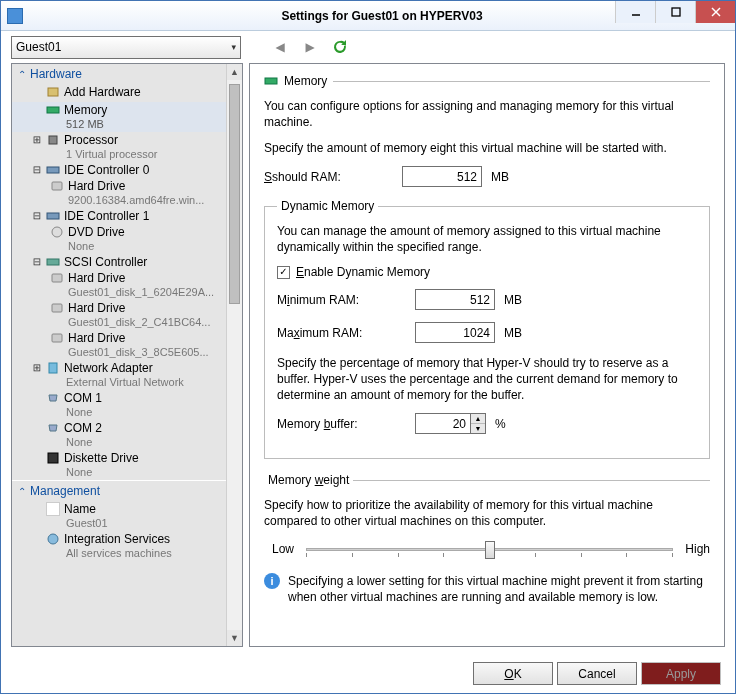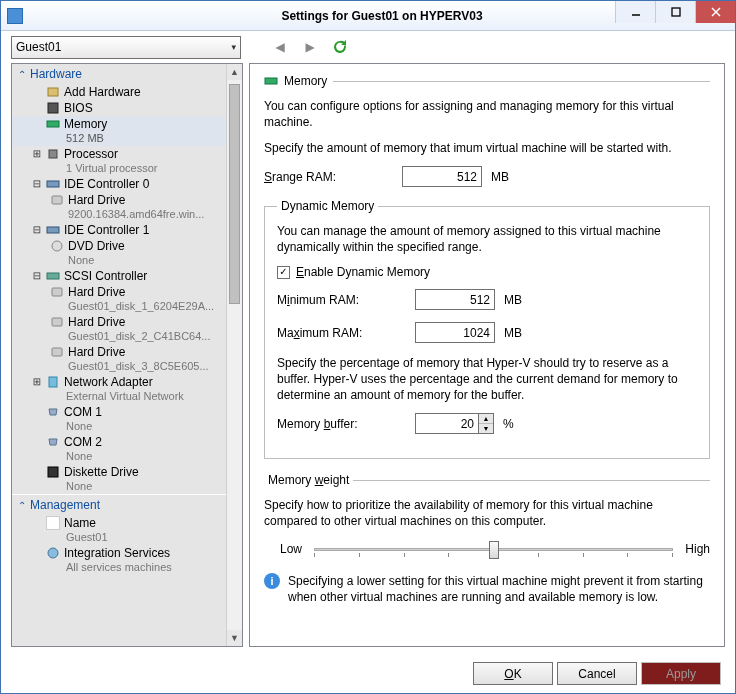--- a/index.html
+++ b/index.html
@@ -42,25 +42,25 @@
   .form-row { display:flex; align-items:center; gap:8px; margin:6px 0 12px 0;}
   .form-label { width:130px;}
   .num-input { width:80px; height:21px; border:1px solid #707070; text-align:right; padding:2px 4px; font-size:12px;}
   .unit { margin-left:1px;}
   fieldset.group { border:1px solid #bcbcbc; padding:8px 12px 12px 12px; margin:0 0 14px 0;}
   fieldset.group legend { padding:0 4px; color:#000;}
   .chk-row { display:flex; align-items:center; gap:6px; margin:8px 0 10px 0;}
   .chk { width:13px; height:13px; border:1px solid #707070; display:flex; align-items:center; justify-content:center; background:#fff;}
   .chk.checked::after { content:"✓"; font-size:10px; line-height:10px; color:#000;}
   .spinner { display:flex; align-items:center;}
-  .spinner input { width:64px; height:21px; border:1px solid #707070; text-align:right; padding:2px 4px; font-size:12px;}
+  .spinner input { width:56px; height:21px; border:1px solid #707070; text-align:right; padding:2px 4px; font-size:12px;}
   .spin-btns { display:flex; flex-direction:column; border:1px solid #707070; border-left:none; height:21px;}
   .spin-btns div { width:14px; flex:1; font-size:7px; display:flex; align-items:center; justify-content:center; background:#e8e8e8; border-bottom:1px solid #bbb;}
   .spin-btns div:last-child{border-bottom:none;}
-  .slider-row { display:flex; align-items:center; gap:12px; margin:10px 0 14px 16px;}
+  .slider-row { display:flex; align-items:center; gap:12px; margin:10px 0 14px 8px;}
   .slider-track { flex:1; height:20px; position:relative;}
   .slider-track .rail { position:absolute; left:0; right:0; top:9px; height:3px; background:#d0d0d0; border:1px solid #aaa;}
   .slider-track .ticks { position:absolute; left:0; right:0; top:14px; display:flex; justify-content:space-between;}
   .slider-track .ticks span{ width:1px; height:4px; background:#888;}
   .slider-thumb { position:absolute; top:2px; left:50%; width:10px; height:18px; margin-left:-5px; background:linear-gradient(#fafafa,#d8d8d8); border:1px solid #707070;}
   .info-row { display:flex; gap:8px; align-items:flex-start;}
   .info-icon { width:16px; height:16px; border-radius:50%; background:#3b8cde; color:#fff; font-weight:bold; font-size:11px; display:flex; align-items:center; justify-content:center; flex-shrink:0;}
   .footer { height:40px; display:flex; align-items:center; justify-content:flex-end; gap:4px; padding:0 14px; border-top:1px solid transparent;}
   .btn { min-width:80px; height:23px; border:1px solid #707070; background:linear-gradient(#f8f8f8,#e2e2e2); padding:2px 14px; cursor:default;}
   .btn.disabled { color:#999; border-color:#bfbfbf; background:#7f1d1d;}
@@ -119,27 +119,20 @@
           <div class="item">
             <div class="row1">
                 <span class="noexp"></span>
                 <span class="icon"><svg viewBox="0 0 14 14">
                     <rect x="2" y="3" width="10" height="8" fill="#d8c070" stroke="#a08030"></rect>
                   </svg></span>
                 <span>Add Hardware</span>
               </div>
           </div>
           <div class="item">
-            <div class="row1">
-                <span class="noexp"></span>
-                <span class="icon"><svg viewBox="0 0 14 14">
-                    <rect x="2" y="2" width="10" height="10" fill="#555" stroke="#222"></rect>
-                  </svg></span>
-                <span>BIOS</span>
-              </div>
           </div>
           <div class="item sel">
             <div class="row1">
                 <span class="noexp"></span>
                 <span class="icon"><svg viewBox="0 0 14 14">
                     <rect x="1" y="4" width="12" height="6" fill="#3a6" stroke="#174"></rect>
                   </svg></span>
                 <span>Memory</span>
               </div>
             <div class="sub">512 MB</div>
@@ -299,24 +292,24 @@
     <div class="rightpane">
       <div class="hdr-row">
         <span class="icon"><svg viewBox="0 0 14 14">
               <rect x="1" y="4" width="12" height="6" fill="#3a6" stroke="#174"></rect>
             </svg></span>
         <span>Memory</span>
         <div class="hdr-line"></div>
       </div>
 
       <div class="para">You can configure options for assigning and managing memory for this virtual machine.</div>
-      <div class="para">Specify the amount of memory that imum virtual machine will be started with.</div>
+      <div class="para">Specify the amount of memory eight this virtual machine will be started with.</div>
 
       <div class="form-row">
-        <div class="form-label"><u class="accel">S</u><span>range RAM:</span></div>
+        <div class="form-label"><u class="accel">S</u><span>should RAM:</span></div>
         <input class="num-input" value="512" style="">
         <span class="unit">MB</span>
       </div>
 
       <fieldset class="group">
         <legend>Dynamic Memory</legend>
         <div class="para" style="margin-top:2px">You can manage the amount of memory assigned to this virtual machine dynamically within the specified range.</div>
         <div class="chk-row">
           <div class="chk checked"></div>
           <span><u class="accel">E</u><span>nable Dynamic Memory</span></span>

